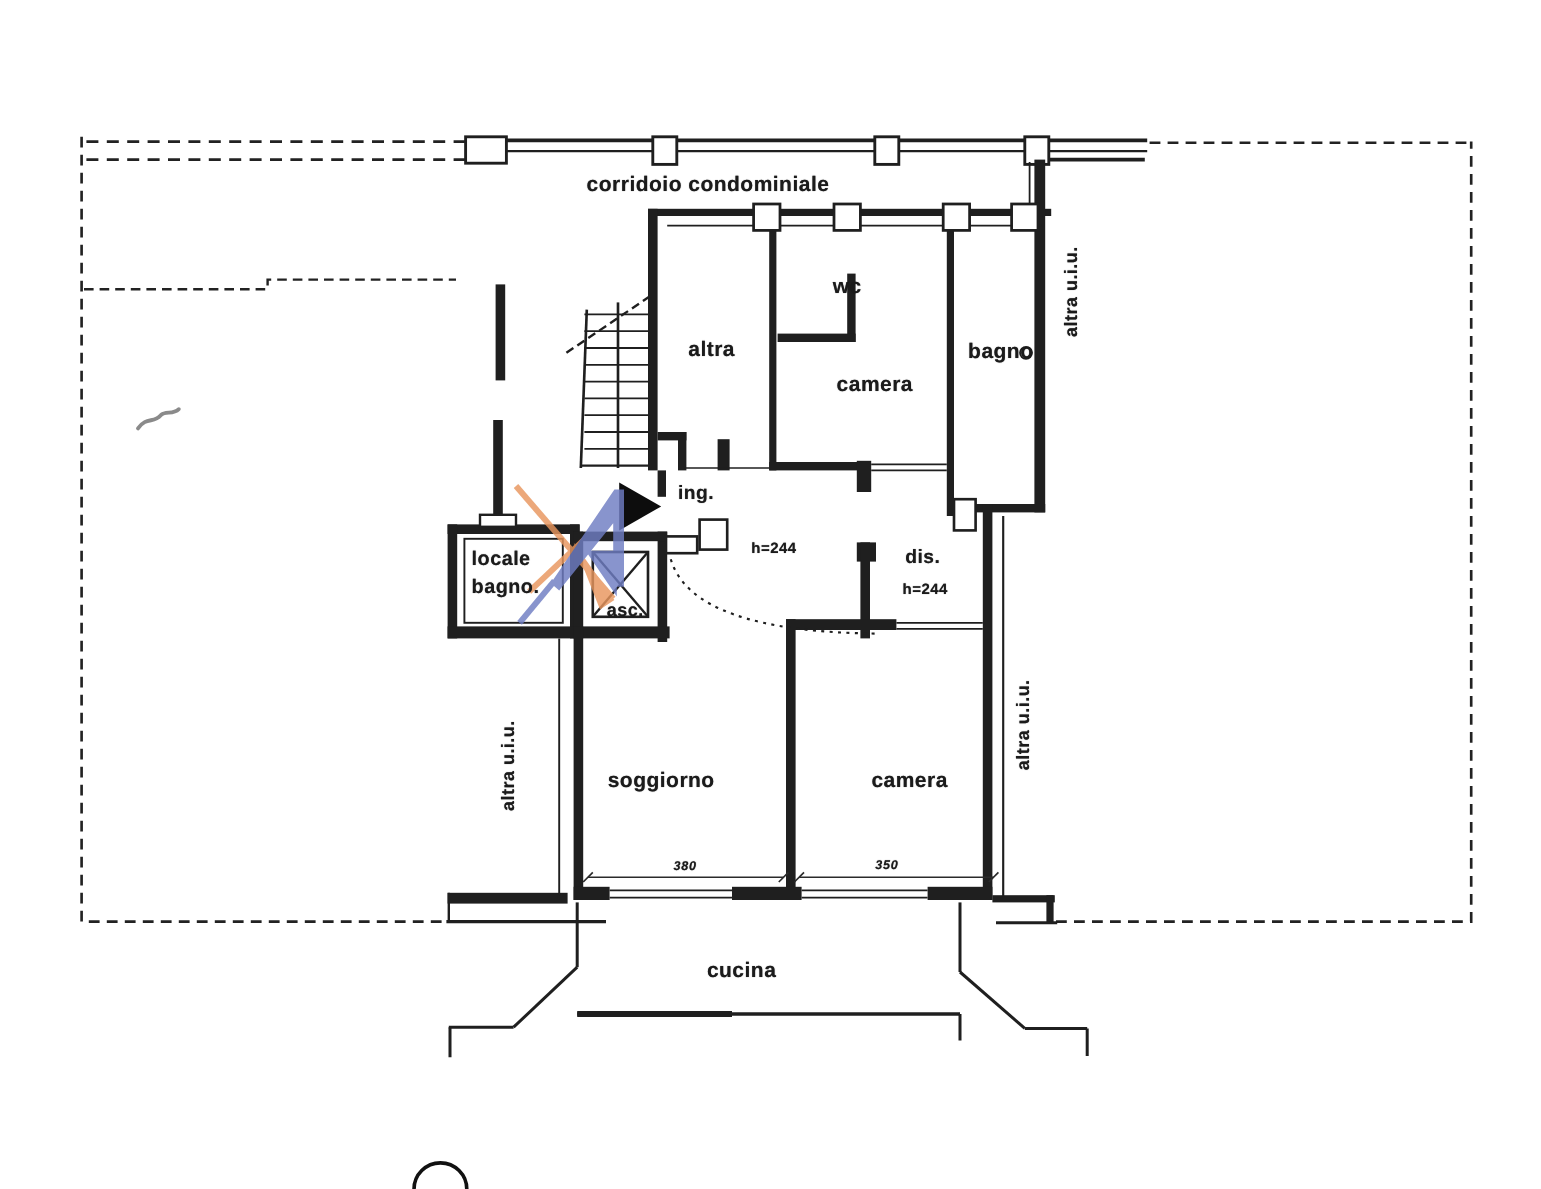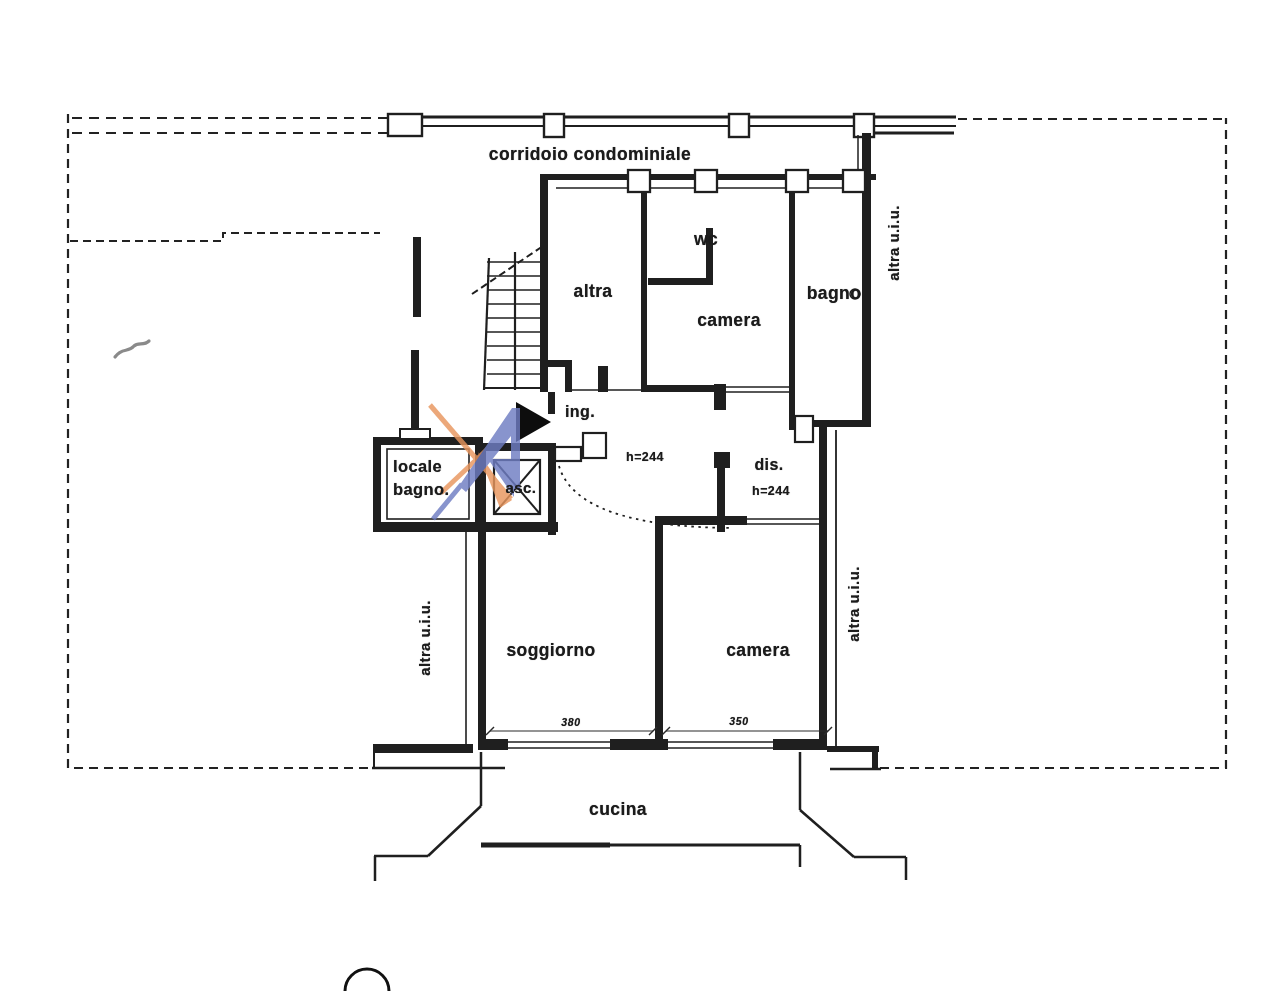--- a/index.html
+++ b/index.html
@@ -196,21 +196,21 @@
   <div class="lbl room" style="left:729px;top:320px;">camera</div>
   <div class="lbl room" style="left:834px;top:293px;">bagno</div>
   <div class="lbl mid" style="left:580px;top:412px;">ing.</div>
   <div class="lbl small" style="left:645px;top:457px;">h=244</div>
   <div class="lbl mid" style="left:769px;top:465px;text-align:center;">dis.</div>
   <div class="lbl small" style="left:771px;top:491px;">h=244</div>
   <div class="locblock">
     <div>locale</div>
     <div>bagno.</div>
   </div>
-  <div class="lbl" style="left:521px;top:487px;font-size:15px;">asc.</div>
+  <div class="lbl" style="left:521px;top:509px;font-size:15px;">asc.</div>
   <div class="lbl room" style="left:551px;top:650px;">soggiorno</div>
   <div class="lbl room" style="left:758px;top:650px;">camera</div>
   <div class="lbl room" style="left:618px;top:809px;">cucina</div>
   <div class="vlbl uiu" style="left:893px;top:243px;">altra u.i.u.</div>
   <div class="vlbl uiu" style="left:424px;top:638px;">altra u.i.u.</div>
   <div class="vlbl uiu" style="left:853px;top:604px;">altra u.i.u.</div>
   <div class="lbl dim" style="left:571px;top:722px;">380</div>
   <div class="lbl dim" style="left:739px;top:721px;">350</div>
 
 </div>

